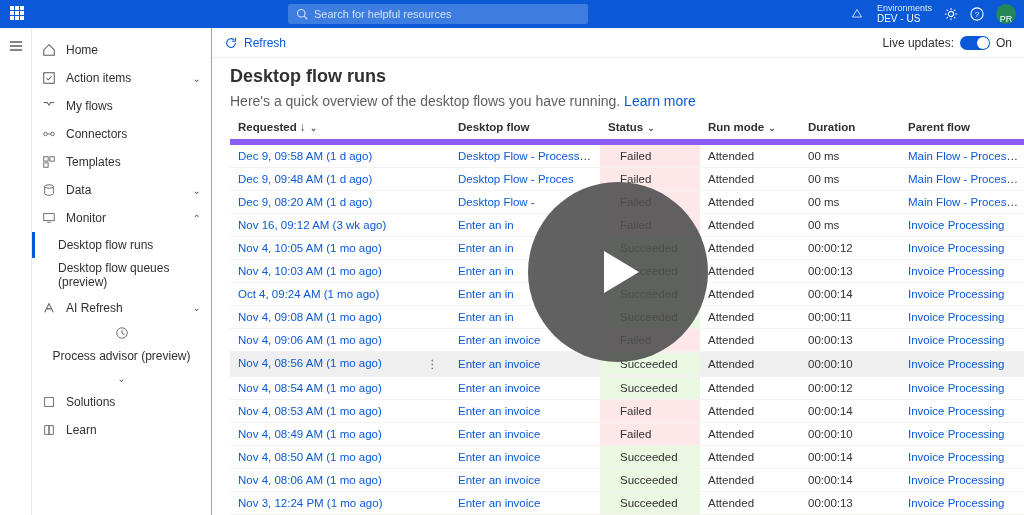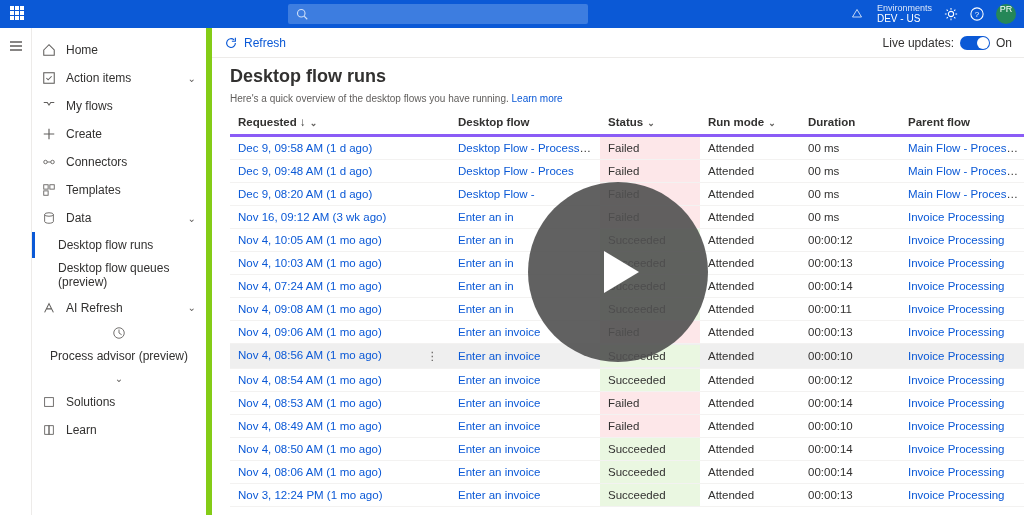--- a/index.html
+++ b/index.html
@@ -9,51 +9,51 @@
   .waffle span { background: #fff; width: 4px; height: 4px; }
   .search-wrap { flex: 0 0 auto; margin-left: 260px; }
   .search { width: 300px; height: 20px; background: #3d7de0; border: none; border-radius: 2px; display: flex; align-items: center; padding: 0 8px; color: #cfe0f8; }
   .search svg { flex: 0 0 auto; }
   .search input { background: transparent; border: none; color: #fff; font-size: 11px; margin-left: 6px; width: 100%; outline: none; }
   .search input::placeholder { color: #cfe0f8; }
   .topbar-right { margin-left: auto; display: flex; align-items: center; gap: 12px; font-size: 10px; }
   .env { display: flex; align-items: center; gap: 14px; }
   .env-text { line-height: 1.1; }
   .env-sub { font-size: 9px; opacity: .85; }
-  .avatar { width: 20px; height: 20px; border-radius: 50%; background: #258758; display: flex; align-items: flex-start; justify-content: center; font-size: 9px; }
+  .avatar { width: 20px; height: 20px; border-radius: 50%; background: #258758; display: flex; align-items: flex-end; justify-content: center; font-size: 9px; }
   .body { display: flex; height: calc(515px - 28px); }
   .rail { width: 32px; border-right: 1px solid #edebe9; display: flex; flex-direction: column; align-items: center; padding-top: 8px; gap: 6px; color: #605e5c; }
   .rail-btn { width: 20px; height: 20px; display: flex; align-items: center; justify-content: center; cursor: pointer; }
-  .nav { width: 180px; border-right: 6px solid #84cc16; padding-top: 8px; font-size: 12px; color: #323130; overflow: hidden; }
+  .nav { width: 180px; border-right: 1px solid #84cc16; padding-top: 8px; font-size: 12px; color: #323130; overflow: hidden; }
   .nav-item { display: flex; align-items: center; height: 28px; padding: 0 10px; gap: 10px; cursor: pointer; }
   .nav-icon { width: 14px; height: 14px; display: flex; align-items: center; justify-content: center; color: #605e5c; flex: 0 0 14px; }
   .nav-label { flex: 1; white-space: nowrap; overflow: hidden; text-overflow: ellipsis; }
   .nav-chev { color: #605e5c; font-size: 10px; }
   .nav-sub { padding-left: 26px; height: 26px; display: flex; align-items: center; cursor: pointer; font-size: 12px; }
   .nav-sub.active { background: #fff; position: relative; }
   .nav-sub.active::before { content: ""; position: absolute; left: 0; top: 0; bottom: 0; width: 3px; background: #0b59d6; }
   .nav-sub.wrap { height: auto; padding-top: 4px; padding-bottom: 4px; line-height: 1.15; }
   .main { flex: 1; display: flex; flex-direction: column; overflow: hidden; position: relative; }
   .cmdbar { height: 30px; display: flex; align-items: center; border-bottom: 1px solid #edebe9; padding: 0 12px; color: #0b59d6; font-size: 12px; }
   .cmd-btn { display: flex; align-items: center; gap: 6px; cursor: pointer; }
   .live { margin-left: auto; display: flex; align-items: center; gap: 6px; color: #323130; }
   .toggle { width: 30px; height: 14px; border-radius: 8px; background: #0b59d6; position: relative; }
   .toggle::after { content: ""; position: absolute; right: 1px; top: 1px; width: 12px; height: 12px; border-radius: 50%; background: #fff; }
   .page-head { padding: 8px 18px 6px; }
   .page-title { font-size: 18px; font-weight: 600; margin-bottom: 6px; }
-  .page-sub { font-size: 10px; color: #605e5c; }
+  .page-sub { font-size: 14px; color: #605e5c; }
   .page-sub a { color: #0b59d6; text-decoration: none; }
   .table { flex: 1; overflow: auto; padding: 0 18px 8px; }
   table { width: 100%; border-collapse: collapse; table-layout: fixed; }
-  th { text-align: left; font-weight: 600; font-size: 11.5px; padding: 6px 8px; border-bottom: 3px solid #8b5cf6; color: #323130; white-space: nowrap; }
+  th { text-align: left; font-weight: 600; font-size: 11.5px; padding: 6px 8px; border-bottom: 6px solid #8b5cf6; color: #323130; white-space: nowrap; }
   th .col-chev { color: #605e5c; margin-left: 4px; font-size: 9px; }
   td { font-size: 11.5px; padding: 5px 8px; border-bottom: 1px solid #f3f2f1; color: #323130; white-space: nowrap; overflow: hidden; text-overflow: ellipsis; }
   tr.row.hovered { background: #efefef; }
   .status-cell { padding: 0; }
-  .status-pill { height: 100%; padding: 5px 8px; font-size: 11.5px; }
+  .status-pill { height: 100%; padding: 5px 20px; font-size: 11.5px; }
   .st-failed { background: #fde7e9; color: #323130; }
   .st-succeeded { background: #eaf7e1; color: #323130; }
   .col-req { width: 220px; }
   .col-flow { width: 150px; }
   .col-status { width: 100px; }
   .col-mode { width: 100px; }
   .col-dur { width: 100px; }
   .col-parent { width: 130px; }
   .link { color: #0b59d6; cursor: pointer; }
   .more { float: right; color: #605e5c; cursor: pointer; padding: 0 4px; }
@@ -76,20 +76,21 @@
         <span></span>
         <span></span>
       </div>
   </div>
   <div class="search-wrap">
     <div class="search">
       <svg width="12" height="12" viewBox="0 0 16 16">
           <circle cx="7" cy="7" r="5" stroke="#cfe0f8" stroke-width="1.5" fill="none"></circle>
           <line x1="11" y1="11" x2="15" y2="15" stroke="#cfe0f8" stroke-width="1.5"></line>
         </svg>
+      <input placeholder="Search for helpful resources" style="">
     </div>
   </div>
   <div class="topbar-right">
     <div class="env">
       <svg width="12" height="12" viewBox="0 0 16 16">
           <path d="M2 12 L8 2 L14 12 Z" fill="none" stroke="#fff" stroke-width="1"></path>
         </svg>
       <div class="env-text">
         <div class="env-sub">Environments</div>
         <div>DEV - US</div>
@@ -142,28 +143,20 @@
       <span class="nav-icon">
           <svg width="14" height="14" viewBox="0 0 16 16">
             <path d="M2 4h4l2 3 2-3h4" fill="none" stroke="#605e5c" stroke-width="1.2"></path>
           </svg>
         </span>
       <span class="nav-label">My flows</span>
     </div>
     <div class="nav-item">
       <span class="nav-icon">
           <svg width="14" height="14" viewBox="0 0 16 16">
-            <path d="M8 2v12M2 8h12" stroke="#605e5c" stroke-width="1.3"></path>
-          </svg>
-        </span>
-      <span class="nav-label">Create</span>
-    </div>
-    <div class="nav-item">
-      <span class="nav-icon">
-          <svg width="14" height="14" viewBox="0 0 16 16">
             <circle cx="4" cy="8" r="2" fill="none" stroke="#605e5c"></circle>
             <circle cx="12" cy="8" r="2" fill="none" stroke="#605e5c"></circle>
             <path d="M6 8h4" stroke="#605e5c"></path>
           </svg>
         </span>
       <span class="nav-label">Connectors</span>
     </div>
     <div class="nav-item">
       <span class="nav-icon">
           <svg width="14" height="14" viewBox="0 0 16 16">
@@ -176,20 +169,30 @@
     </div>
     <div class="nav-item">
       <span class="nav-icon">
           <svg width="14" height="14" viewBox="0 0 16 16">
             <ellipse cx="8" cy="4" rx="5" ry="2" fill="none" stroke="#605e5c"></ellipse>
             <path d="M3 4v8c0 1.1 2.2 2 5 2s5-.9 5-2V4" fill="none" stroke="#605e5c"></path>
           </svg>
         </span>
       <span class="nav-label">Data</span>
       <span class="nav-chev">⌄</span>
+    </div>
+    <div class="nav-item">
+      <span class="nav-icon">
+          <svg width="14" height="14" viewBox="0 0 16 16">
+            <rect x="2" y="3" width="12" height="8" fill="none" stroke="#605e5c"></rect>
+            <path d="M6 13h4" stroke="#605e5c"></path>
+          </svg>
+        </span>
+      <span class="nav-label">Monitor</span>
+      <span class="nav-chev">⌃</span>
     </div>
     <div class="nav-sub active">
         <span>Desktop flow runs</span>
       </div>
     <div class="nav-sub wrap">
         <span>Desktop flow queues (preview)</span>
       </div>
     <div class="nav-item">
       <span class="nav-icon">
           <svg width="14" height="14" viewBox="0 0 16 16">
@@ -325,21 +328,21 @@
               <td><span class="link">Nov 4, 10:03 AM (1 mo ago)</span></td>
               <td><span class="link">Enter an in</span></td>
               <td class="status-cell">
                 <div class="status-pill st-succeeded">Succeeded</div>
               </td>
               <td>Attended</td>
               <td>00:00:13</td>
               <td><span class="link">Invoice Processing</span></td>
             </tr>
             <tr class="row">
-              <td><span class="link">Nov 4, 07:24 AM (1 mo ago)</span></td>
+              <td><span class="link">Oct 4, 09:24 AM (1 mo ago)</span></td>
               <td><span class="link">Enter an in</span></td>
               <td class="status-cell">
                 <div class="status-pill st-succeeded">Succeeded</div>
               </td>
               <td>Attended</td>
               <td>00:00:14</td>
               <td><span class="link">Invoice Processing</span></td>
             </tr>
             <tr class="row">
               <td><span class="link">Nov 4, 09:08 AM (1 mo ago)</span></td>

